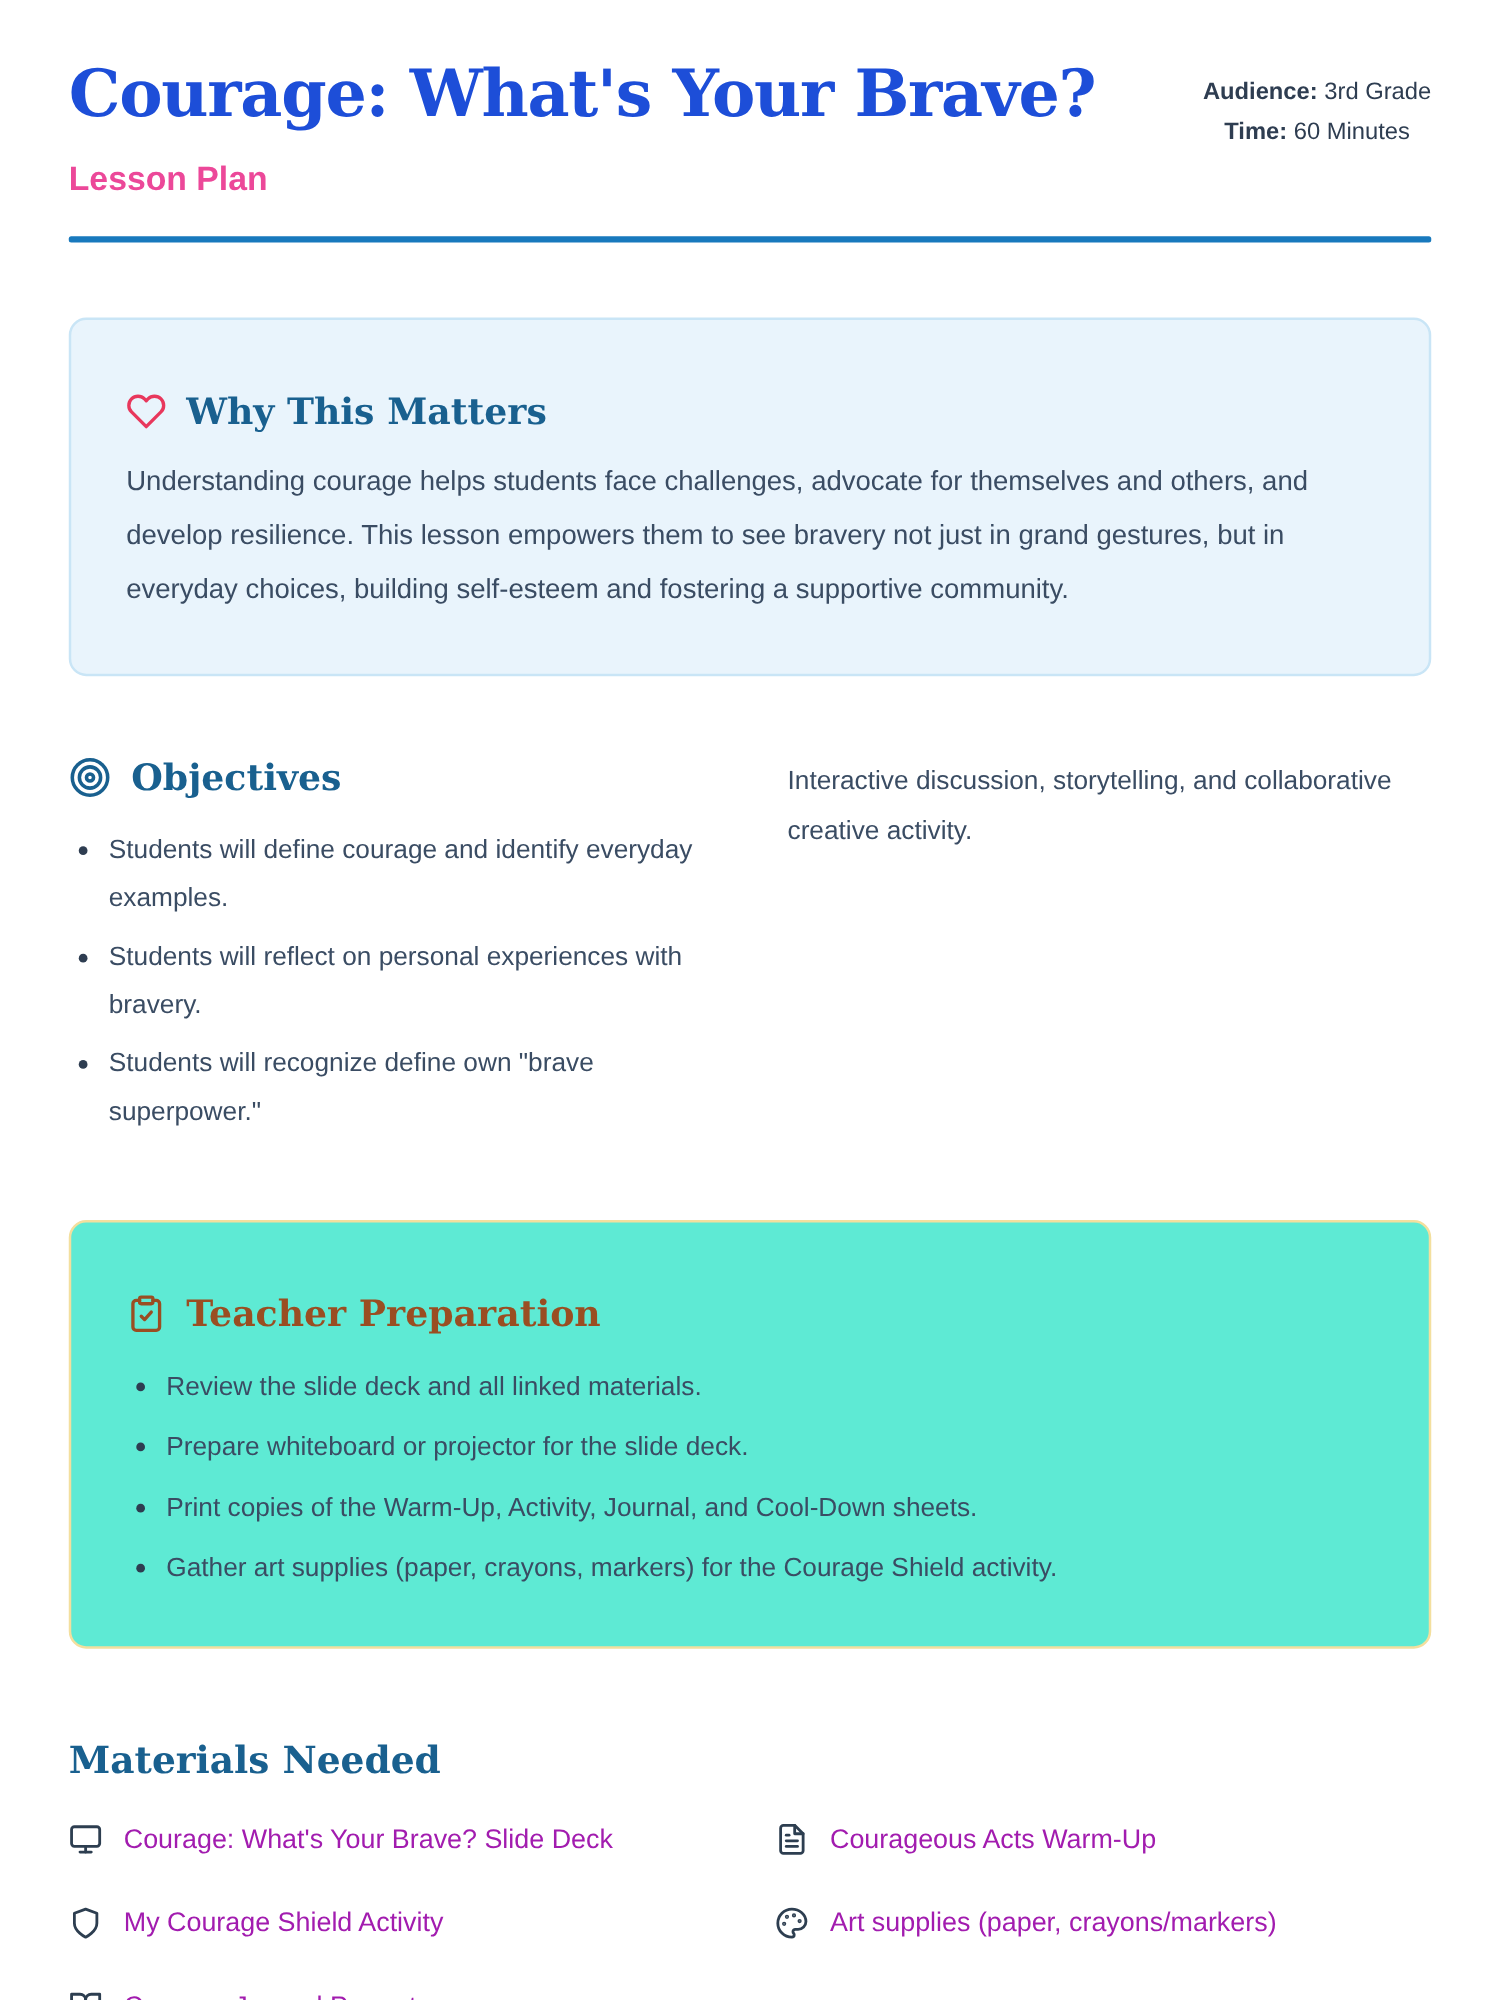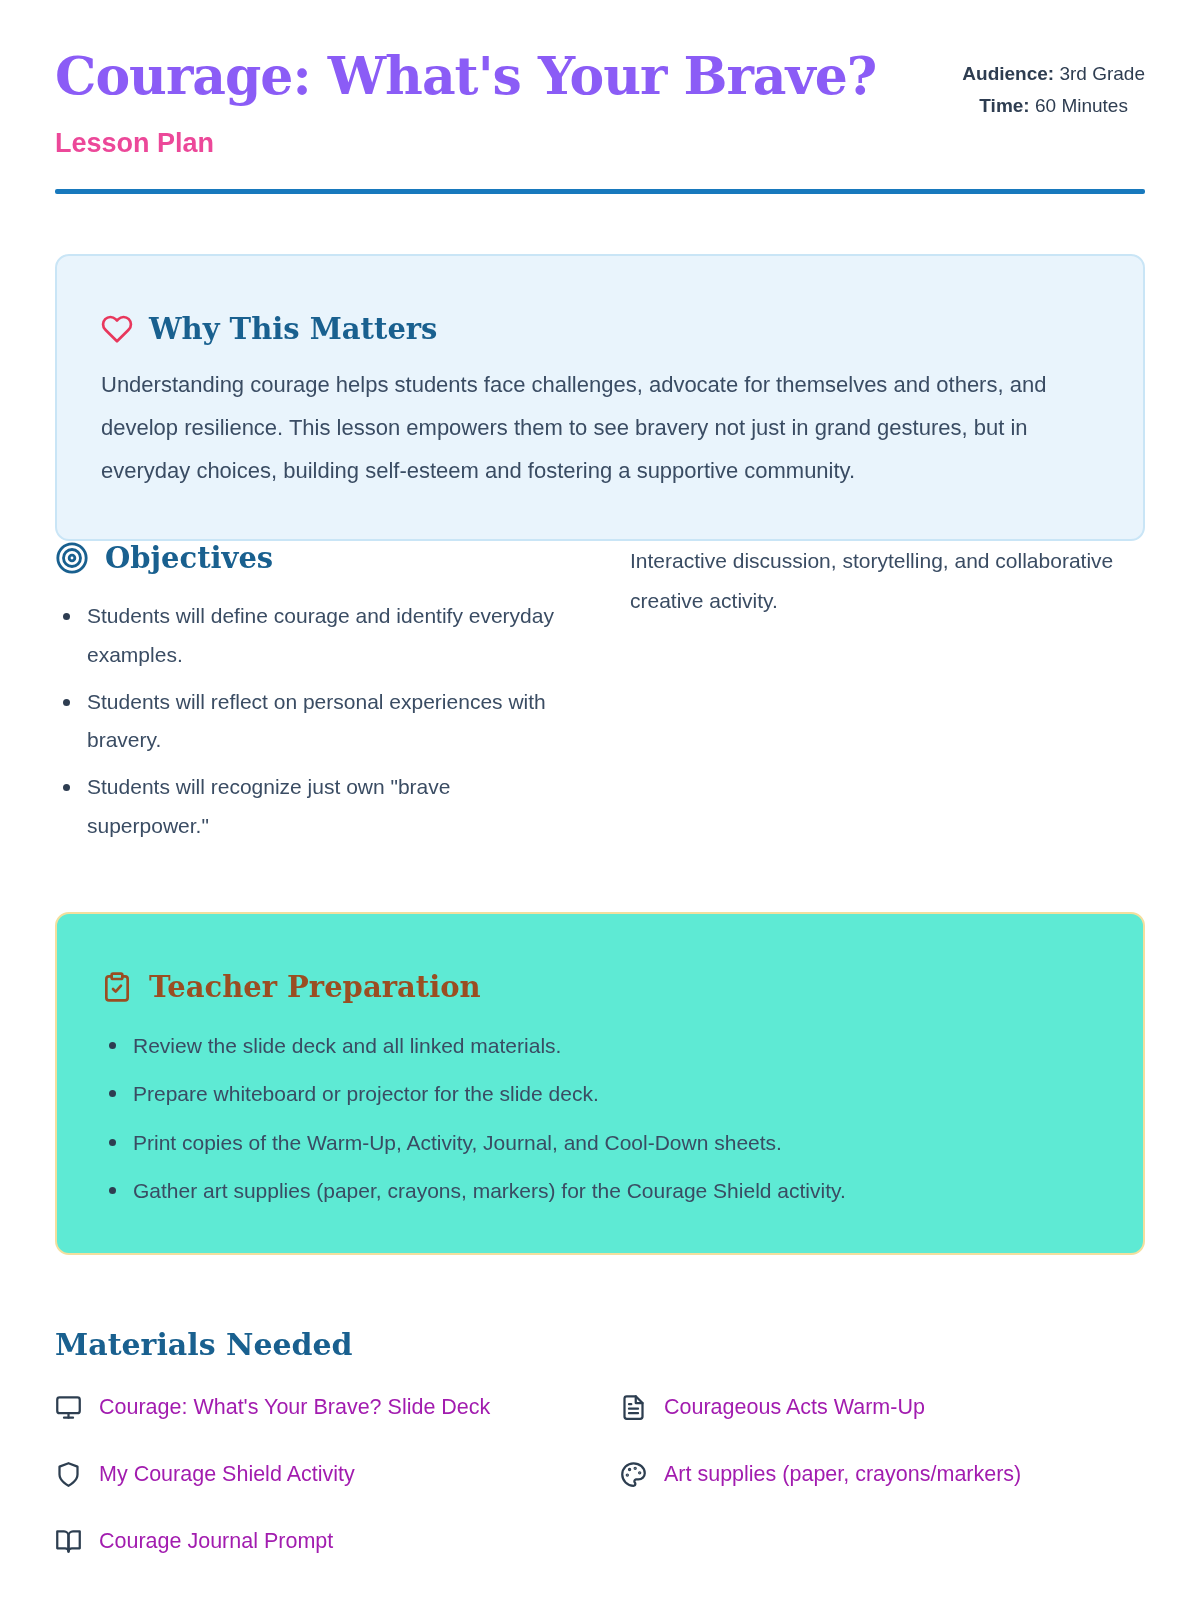--- a/index.html
+++ b/index.html
@@ -13,21 +13,21 @@
     padding: 48px 55px 40px 55px;
   }
   
   .header { display: flex; justify-content: space-between; align-items: flex-start; }
   .page-title {
     font-family: "DejaVu Serif", "Liberation Serif", serif;
     font-weight: 700;
     font-size: 52px;
     line-height: 1.08;
     letter-spacing: -1px;
-    color: #8b5cf6;
+    color: #1d4ed8;
   }
   .page-subtitle {
     margin-top: 24px;
     font-size: 27px;
     font-weight: 600;
     color: #ec4899;
   }
   .meta { text-align: center; font-size: 19px; color: #2e3d51; padding-top: 10px; line-height: 1.7; white-space: nowrap; }
   .meta b { font-weight: 700; }
   .divider { margin-top: 30px; height: 5px; background: #1879bd; border-radius: 2px; }
@@ -52,21 +52,21 @@
   h2.section-h .ic { display: inline-flex; flex: 0 0 auto; }
 
   .callout p.body, .col p.body {
     font-size: 22px;
     line-height: 1.95;
     color: #3a4c63;
   }
   .callout.blue p.body { margin-top: 18px; }
 
   
-  .two-col { display: grid; grid-template-columns: 1fr 1fr; column-gap: 60px; }
+  .two-col { display: grid; grid-template-columns: 1fr 1fr; column-gap: 60px; margin-top: 64px; }
   .col h2.section-h { margin-bottom: 22px; }
   .col p.body { font-size: 21px; line-height: 1.9; }
 
   ul.dots { list-style: none; }
   ul.dots li {
     position: relative;
     padding-left: 32px;
     font-size: 21px;
     line-height: 1.85;
     margin-bottom: 8px;
@@ -140,21 +140,21 @@
             <circle cx="12" cy="12" r="10"></circle>
             <circle cx="12" cy="12" r="6"></circle>
             <circle cx="12" cy="12" r="2"></circle>
           </svg>
       </span>
       <span>Objectives</span>
     </h2>
     <ul class="dots">
       <li>Students will define courage and identify everyday examples.</li>
       <li>Students will reflect on personal experiences with bravery.</li>
-      <li>Students will recognize just own "brave superpower."</li>
+      <li>Students will recognize define own "brave superpower."</li>
     </ul>
   </div>
   <div class="col">
     <p class="body">Interactive discussion, storytelling, and collaborative creative activity.</p>
   </div>
 </div>
 
 <section class="callout cream">
   <h2 class="section-h brown">
     <span class="ic">

